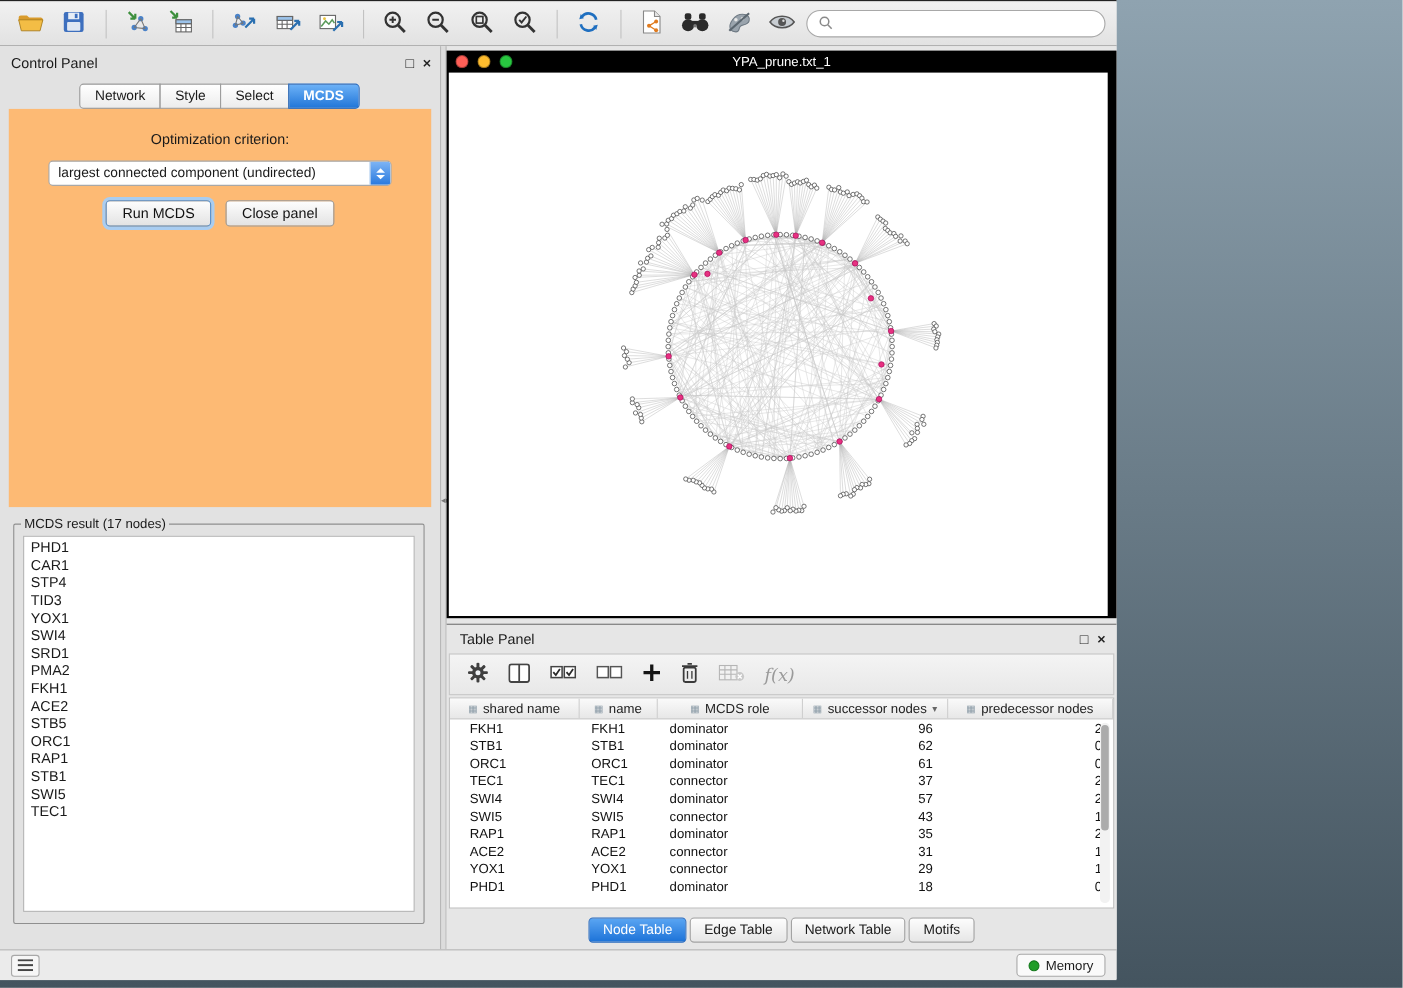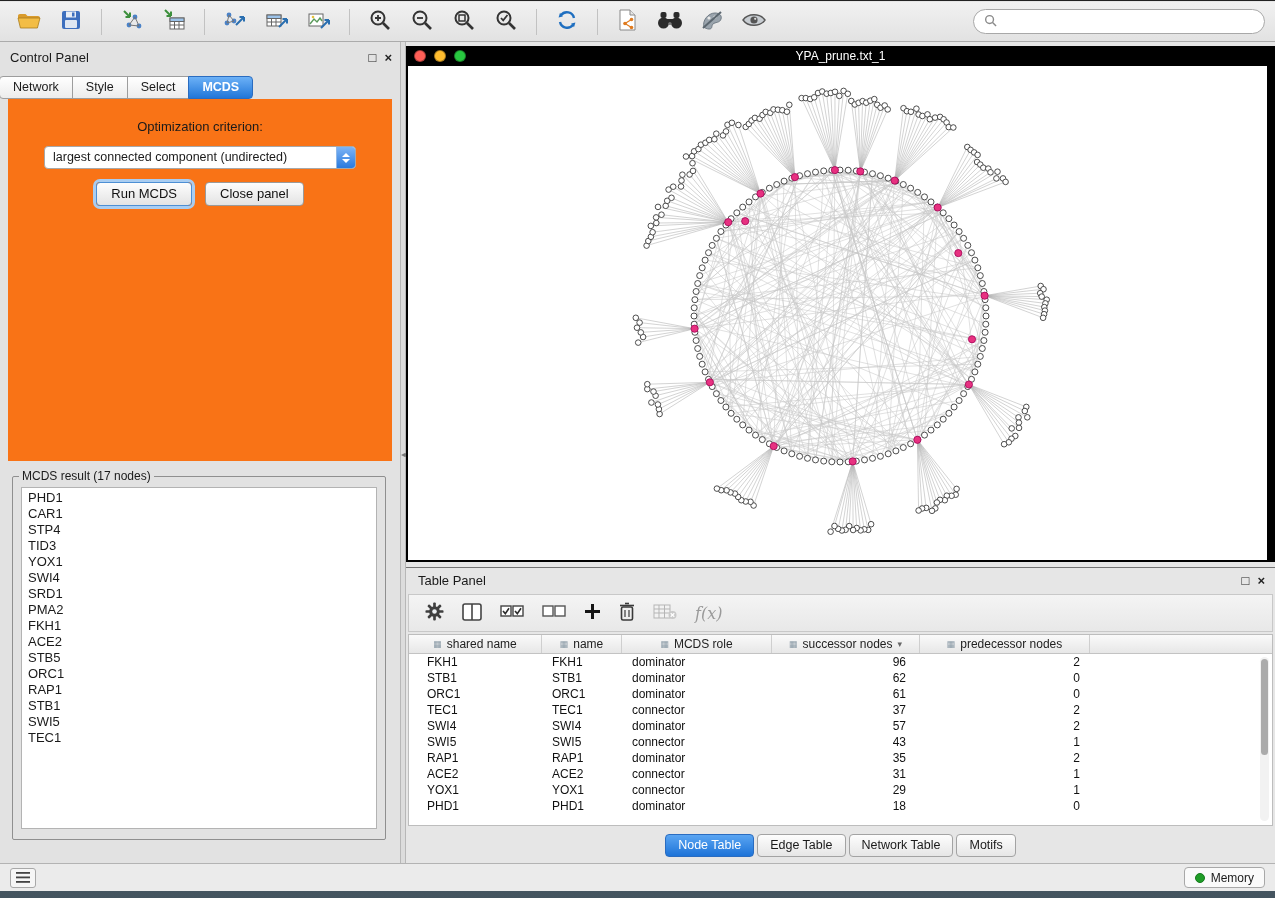--- a/index.html
+++ b/index.html
@@ -5,47 +5,47 @@
   * { box-sizing: border-box; margin: 0; padding: 0; }
   html,body { width:1275px; height:898px; }
   body {
     font-family: "Liberation Sans", sans-serif;
     font-size: 13px;
     color:#1a1a1a;
     background: linear-gradient(#8fa3b0,#44545f);
     position: relative;
     overflow: hidden;
   }
-  .app { position:absolute; top:0; left:0; width:1275px; height:890px; background:#e6e6e6; border-top:1px solid #222; }
+  .app { position:absolute; top:0; left:0; width:1015px; height:890px; background:#e6e6e6; border-top:1px solid #222; }
 
   
   .toolbar { position:absolute; top:1px; left:0; right:0; height:40px;
     background:linear-gradient(#f1f1f1,#e2e2e2); border-bottom:1px solid #ababab;
     display:flex; align-items:center; padding:0 10px; gap:4px; }
   .tbtn { width:38px; height:32px; display:flex; align-items:center; justify-content:center; border-radius:4px; cursor:default; }
   .sep { width:1px; height:26px; background:#c2c2c2; margin:0 7px; }
   .searchbox { margin-left:auto; width:292px; height:25px; background:#fff; border:1px solid #a8a8a8;
     border-radius:13px; display:flex; align-items:center; padding:0 10px; gap:6px; }
   .searchbox input { border:none; outline:none; flex:1; font-size:12px; font-family:"Liberation Sans",sans-serif; background:transparent; }
 
   
   .main { position:absolute; top:41px; left:0; right:0; height:821px; background:#e6e6e6; }
 
   
   .control-panel { position:absolute; left:0; top:0; width:400px; height:821px; background:#e2e2e2; }
   .cp-header { position:absolute; top:4px; left:10px; right:8px; height:22px; display:flex; align-items:center; font-size:13px; }
   .win-ctrls { margin-left:auto; display:flex; gap:8px; font-size:13px; color:#222; }
   .win-ctrls span { cursor:default; font-weight:bold; }
-  .cp-tabs { position:absolute; top:34px; left:0; right:0; display:flex; justify-content:flex-start; }
+  .cp-tabs { position:absolute; top:34px; left:0; right:0; display:flex; justify-content:center; }
   .cp-tab { padding:3px 13px 4px; background:linear-gradient(#ffffff,#ececec); border:1px solid #9d9d9d;
     margin-left:-1px; font-size:12.5px; color:#1a1a1a; cursor:default; }
   .cp-tab:first-child { border-radius:4px 0 0 4px; }
   .cp-tab:last-child { border-radius:0 4px 4px 0; }
   .cp-tab.active { background:linear-gradient(#6cb1f7,#2176d8); color:#fff; border-color:#2a6cc0; font-weight:bold; }
-  .cp-body { position:absolute; top:57px; left:8px; right:8px; height:362px; background:#f97316; }
+  .cp-body { position:absolute; top:57px; left:8px; right:8px; height:362px; background:#fdba74; }
   .opt-label { text-align:center; padding-top:20px; font-size:13px; }
   .dropdown { margin:12px auto 0; width:312px; height:23px; background:#fff; border:1px solid #a8a8a8;
     border-radius:4px; display:flex; align-items:stretch; overflow:hidden; cursor:default; }
   .dd-text { flex:1; font-size:12.5px; padding:3px 8px 0; white-space:nowrap; }
   .dd-stepper { width:19px; background:linear-gradient(#7db4f5,#2a7ade); display:flex; flex-direction:column;
     align-items:center; justify-content:center; gap:2px; border-left:1px solid #8fb8e8; }
   .dd-stepper i { width:0; height:0; border-left:4px solid transparent; border-right:4px solid transparent; }
   .dd-up { border-bottom:4px solid #fff; }
   .dd-down { border-top:4px solid #fff; }
   .btn-row { display:flex; justify-content:center; gap:13px; margin-top:13px; }

